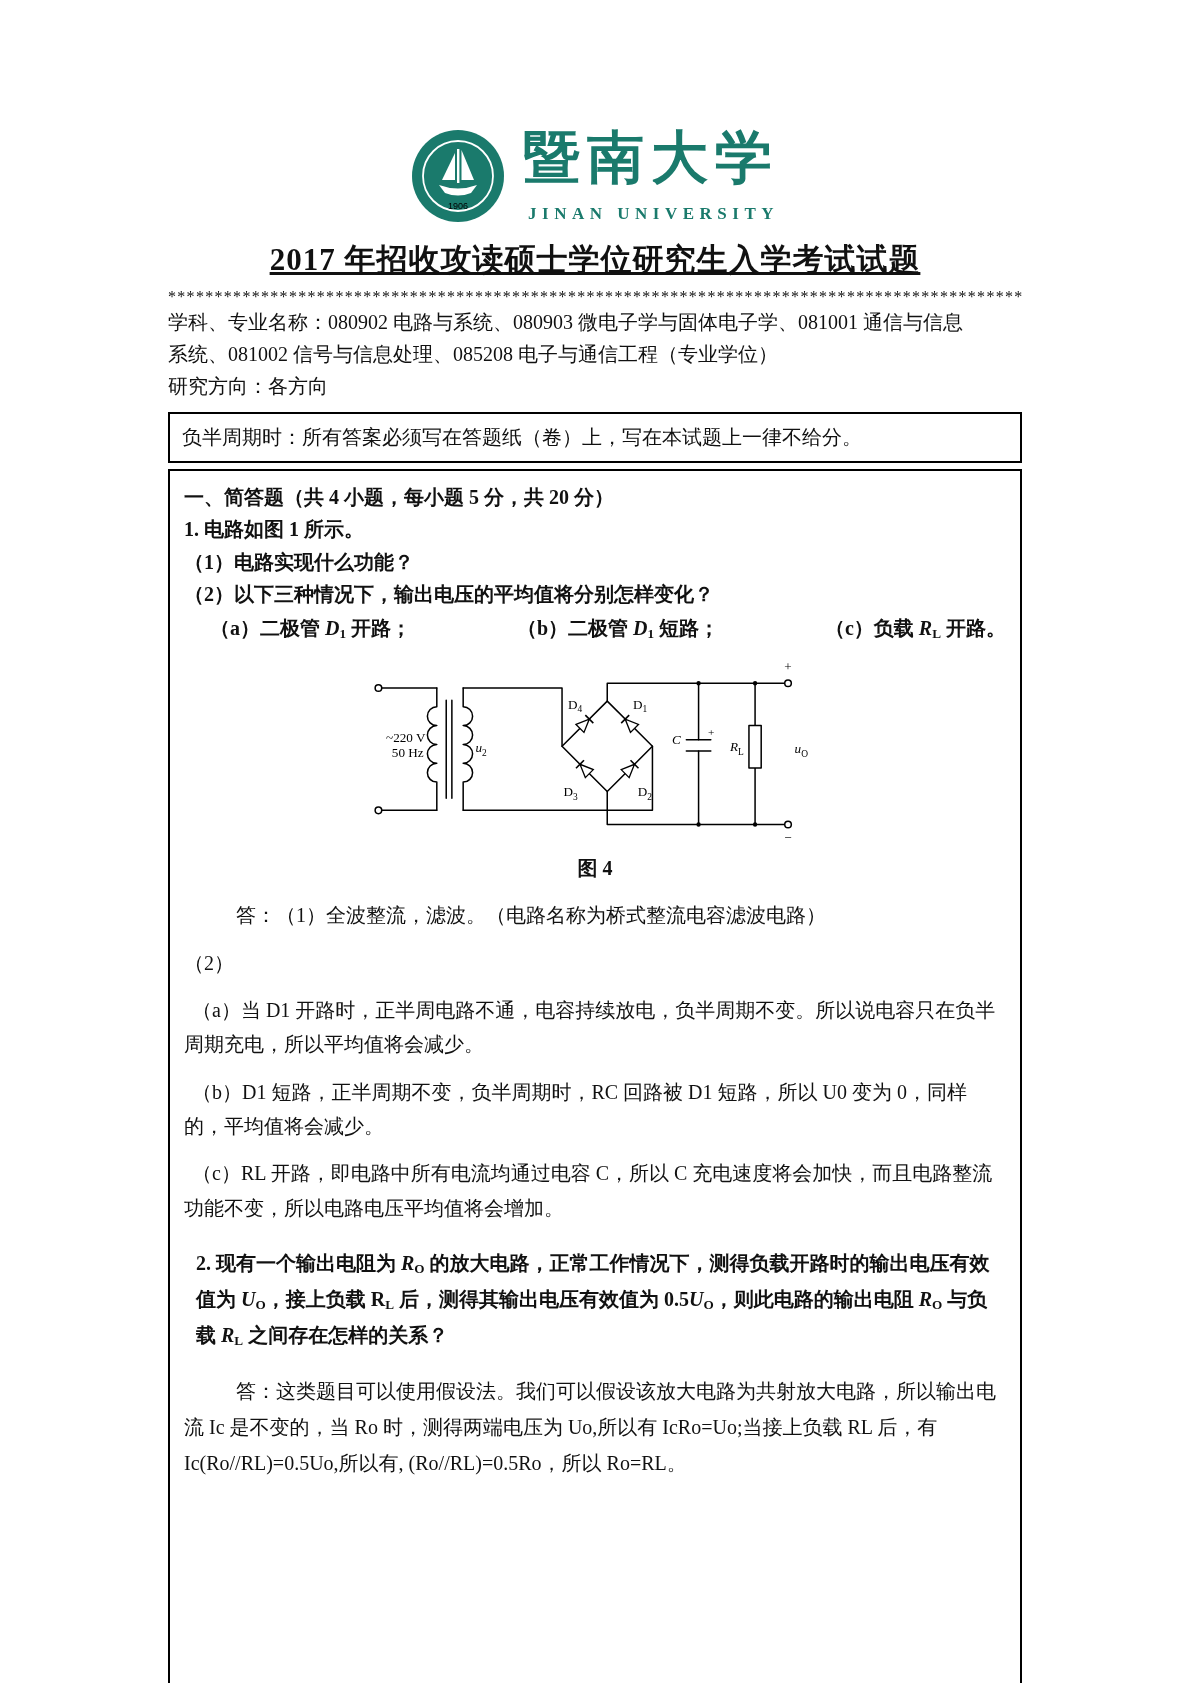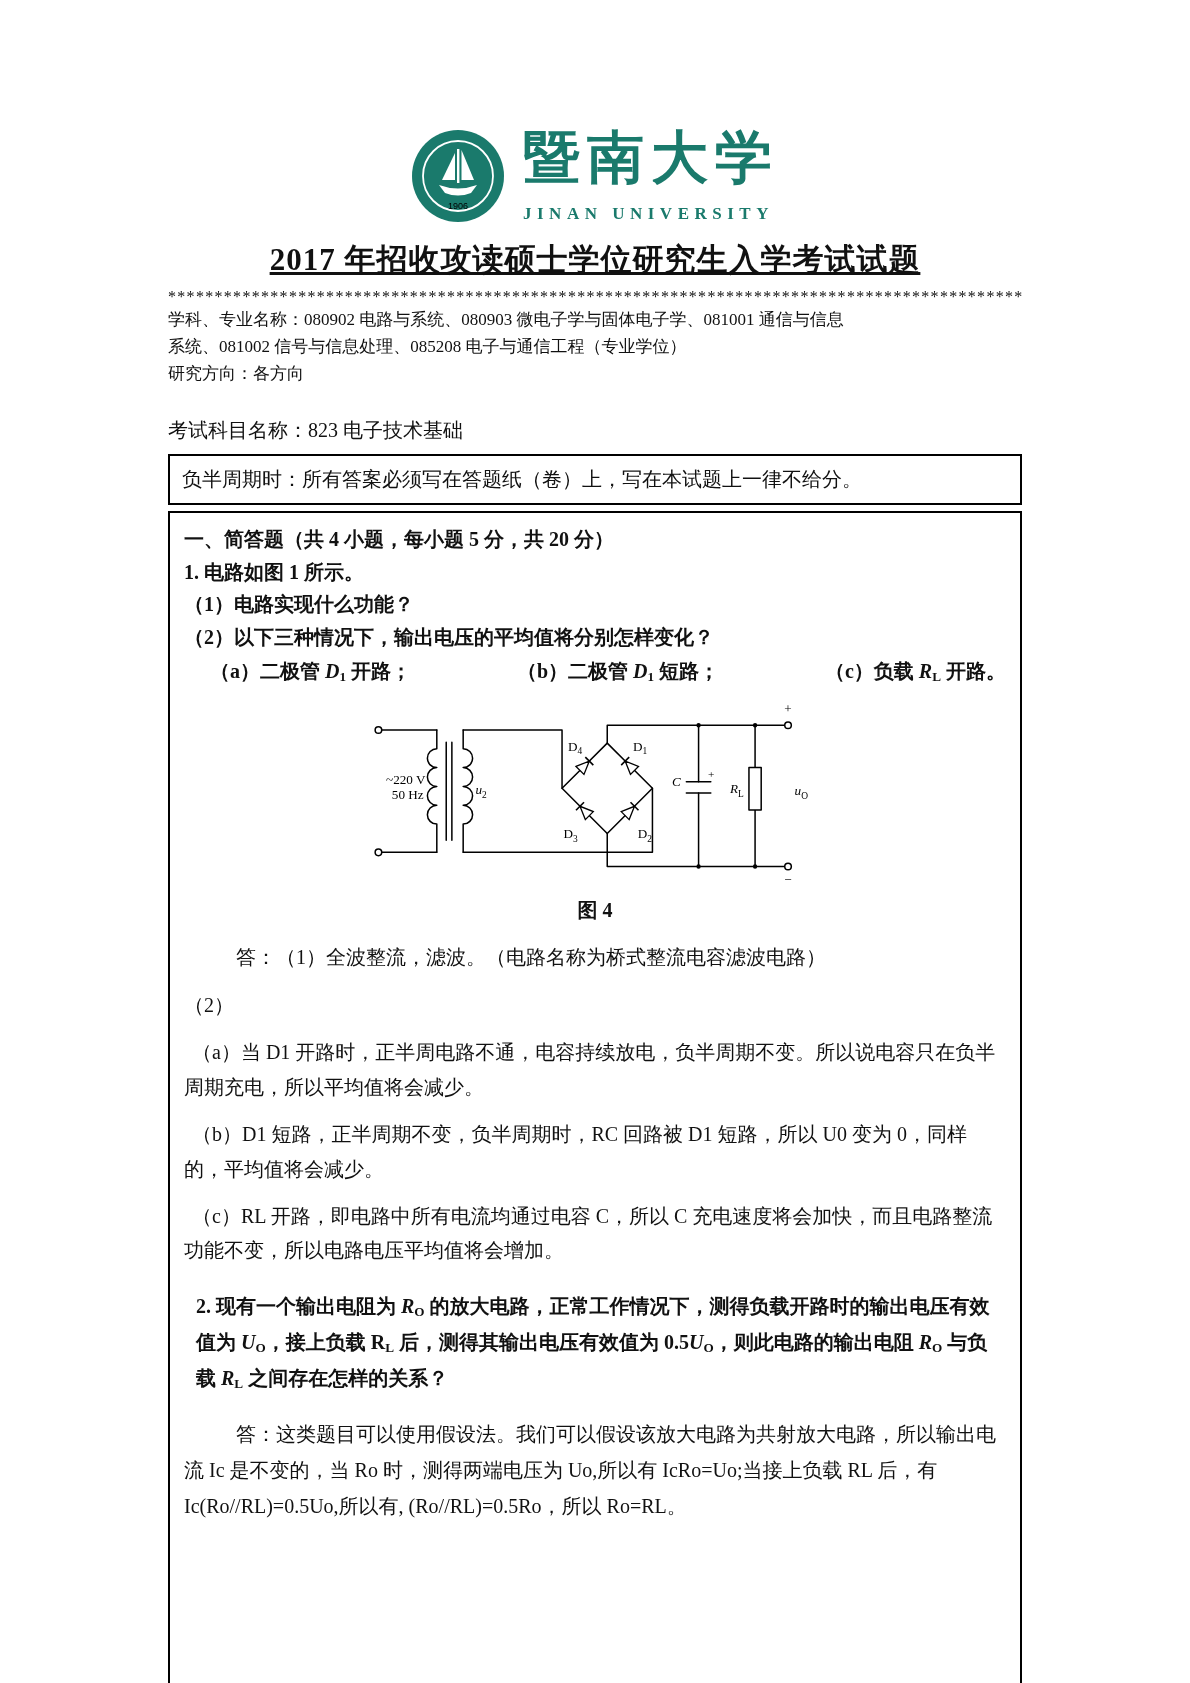--- a/index.html
+++ b/index.html
@@ -4,26 +4,26 @@
 <style>
   * { box-sizing: border-box; }
   html,body { margin:0; padding:0; background:#e8e8e8; }
   :root { --brand:#1a7a6c; }
   .page {
     position:relative; width:1190px; height:1683px; margin:0 auto; background:#fff;
     color:#111; font-family:"Liberation Serif","DejaVu Serif",serif;
     padding:128px 168px 0 168px; overflow:hidden;
   }
   .logo-row { display:flex; justify-content:center; align-items:center; gap:18px; }
-  .logo-text-col { display:flex; flex-direction:column; align-items:flex-start; }
+  .logo-text-col { display:flex; flex-direction:column; align-items:flex-end; }
   .uni-cn { font-size:57px; font-weight:700; color:var(--brand); letter-spacing:7px; line-height:1.05; white-space:nowrap; }
   .uni-en { margin-top:16px; font-size:17px; font-weight:700; color:var(--brand); letter-spacing:5.5px; white-space:nowrap; }
   .doc-title { text-align:center; font-size:31px; font-weight:700; margin-top:15px; letter-spacing:1px;text-decoration:underline; }
   .stars { margin-top:7px; font-size:16px; letter-spacing:1.3px; white-space:nowrap; overflow:hidden; color:#111; }
-  .meta-line { font-size:17px; line-height:1.6; }
+  .meta-line { font-size:20px; line-height:1.6; }
   .meta-subject { margin-top:30px; font-size:20px; }
   .notice-box { margin-top:10px; border:2px solid #000; padding:10px 12px; font-size:20px; }
   .main-box { margin-top:6px; border:2px solid #000; padding:10px 14px 0 14px; height:1262px; font-size:20px; }
   .b { font-weight:700; }
   .line { line-height:1.62; }
   .case-row { display:flex; justify-content:space-between; padding-left:26px; font-weight:700; line-height:1.62; margin-top:2px; }
   .fig-wrap { text-align:center; margin-top:10px; }
   .fig-caption { text-align:center; font-weight:700; margin-top:2px; }
   .ans-first { margin-top:16px; text-indent:2.6em; line-height:1.7; }
   .ans-head { margin-top:14px; line-height:1.7; }
@@ -57,21 +57,20 @@
     </div>
   </div>
 
   <div class="doc-title">2017 年招收攻读硕士学位研究生入学考试试题</div>
 
   <div class="stars">************************************************************************************************</div>
 
   <div class="meta-line">学科、专业名称：080902 电路与系统、080903 微电子学与固体电子学、081001 通信与信息</div>
   <div class="meta-line">系统、081002 信号与信息处理、085208 电子与通信工程（专业学位）</div>
   <div class="meta-line">研究方向：各方向</div>
-  <div class="meta-subject">考试科目名称：823 电子技术基础</div>
 
   <div class="notice-box">
     <span>负半周期时：所有答案必须写在答题纸（卷）上，写在本试题上一律不给分。</span>
   </div>
 
   <div class="main-box">
 
     <div class="line b">一、简答题（共 4 小题，每小题 5 分，共 20 分）</div>
     <div class="line b">1. 电路如图 1 所示。</div>
     <div class="line b">（1）电路实现什么功能？</div>

